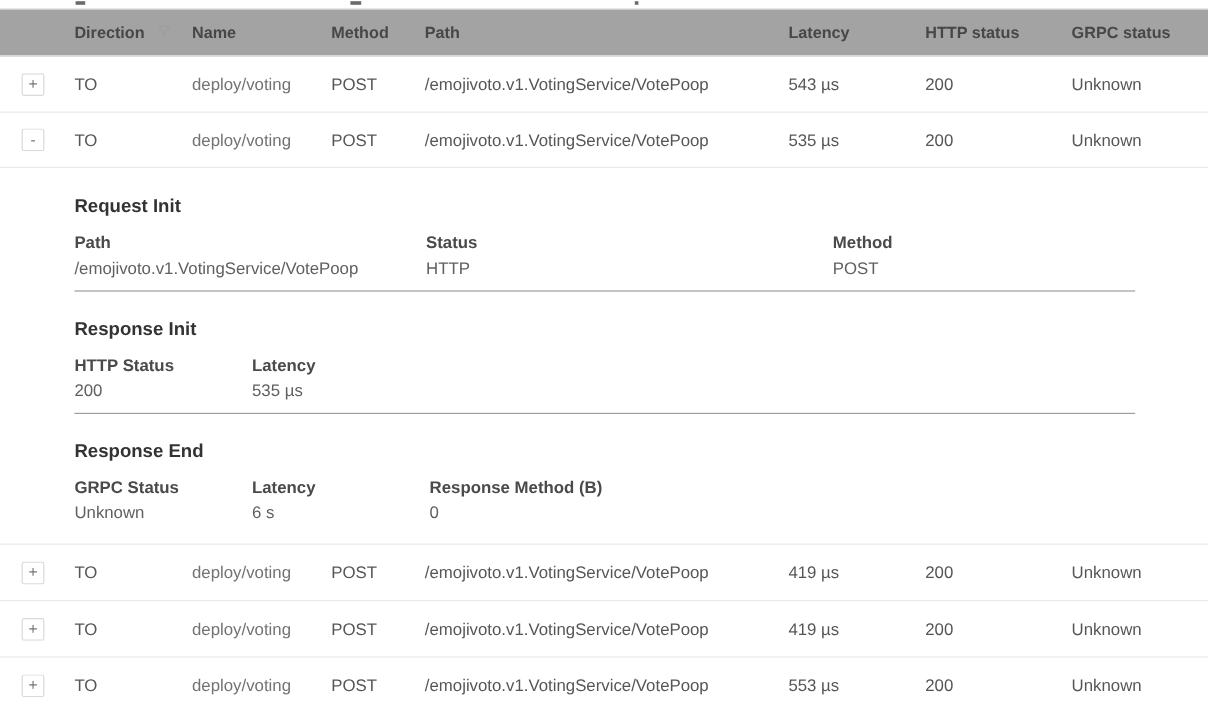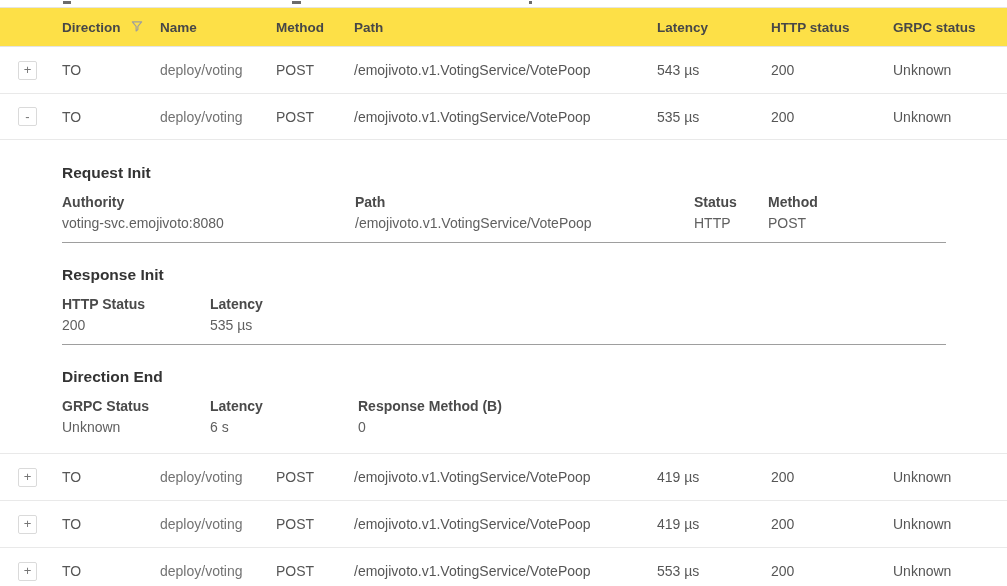--- a/index.html
+++ b/index.html
@@ -21,21 +21,21 @@
 
   .grid-row {
     display: grid;
     grid-template-columns: 50px 98px 116px 78px 303px 114px 122px 1fr;
     align-items: center;
   }
   .grid-row > div { padding-left: 12px; white-space: nowrap; overflow: hidden; }
 
   .thead {
     height: 40px;
-    background: #fde047;
+    background: #a3a3a3;
     border-top: 1px solid #e4e4e4;
     border-bottom: 1px solid #e4e4e4;
     color: #474747;
     font-weight: 700;
     font-size: 13.5px;
   }
   .thead .dir-head { display: flex; align-items: center; gap: 9px; }
   .funnel { display: inline-block; margin-top: 1px; cursor: pointer; }
 
   .data-row {
@@ -146,24 +146,20 @@
     <div>535 µs</div>
     <div>200</div>
     <div>Unknown</div>
   </div>
 
   <div class="detail">
 
     <h3>Request Init</h3>
     <div class="fields req-grid">
       <div>
-        <div class="field-label">Authority</div>
-        <div class="field-value">voting-svc.emojivoto:8080</div>
-      </div>
-      <div>
         <div class="field-label">Path</div>
         <div class="field-value">/emojivoto.v1.VotingService/VotePoop</div>
       </div>
       <div>
         <div class="field-label">Status</div>
         <div class="field-value">HTTP</div>
       </div>
       <div>
         <div class="field-label">Method</div>
         <div class="field-value">POST</div>
@@ -177,21 +173,21 @@
         <div class="field-label">HTTP Status</div>
         <div class="field-value">200</div>
       </div>
       <div>
         <div class="field-label">Latency</div>
         <div class="field-value">535 µs</div>
       </div>
     </div>
     <hr class="sub-divider">
 
-    <h3 class="subsequent">Direction End</h3>
+    <h3 class="subsequent">Response End</h3>
     <div class="fields resp-end-grid">
       <div>
         <div class="field-label">GRPC Status</div>
         <div class="field-value">Unknown</div>
       </div>
       <div>
         <div class="field-label">Latency</div>
         <div class="field-value">6 s</div>
       </div>
       <div>

